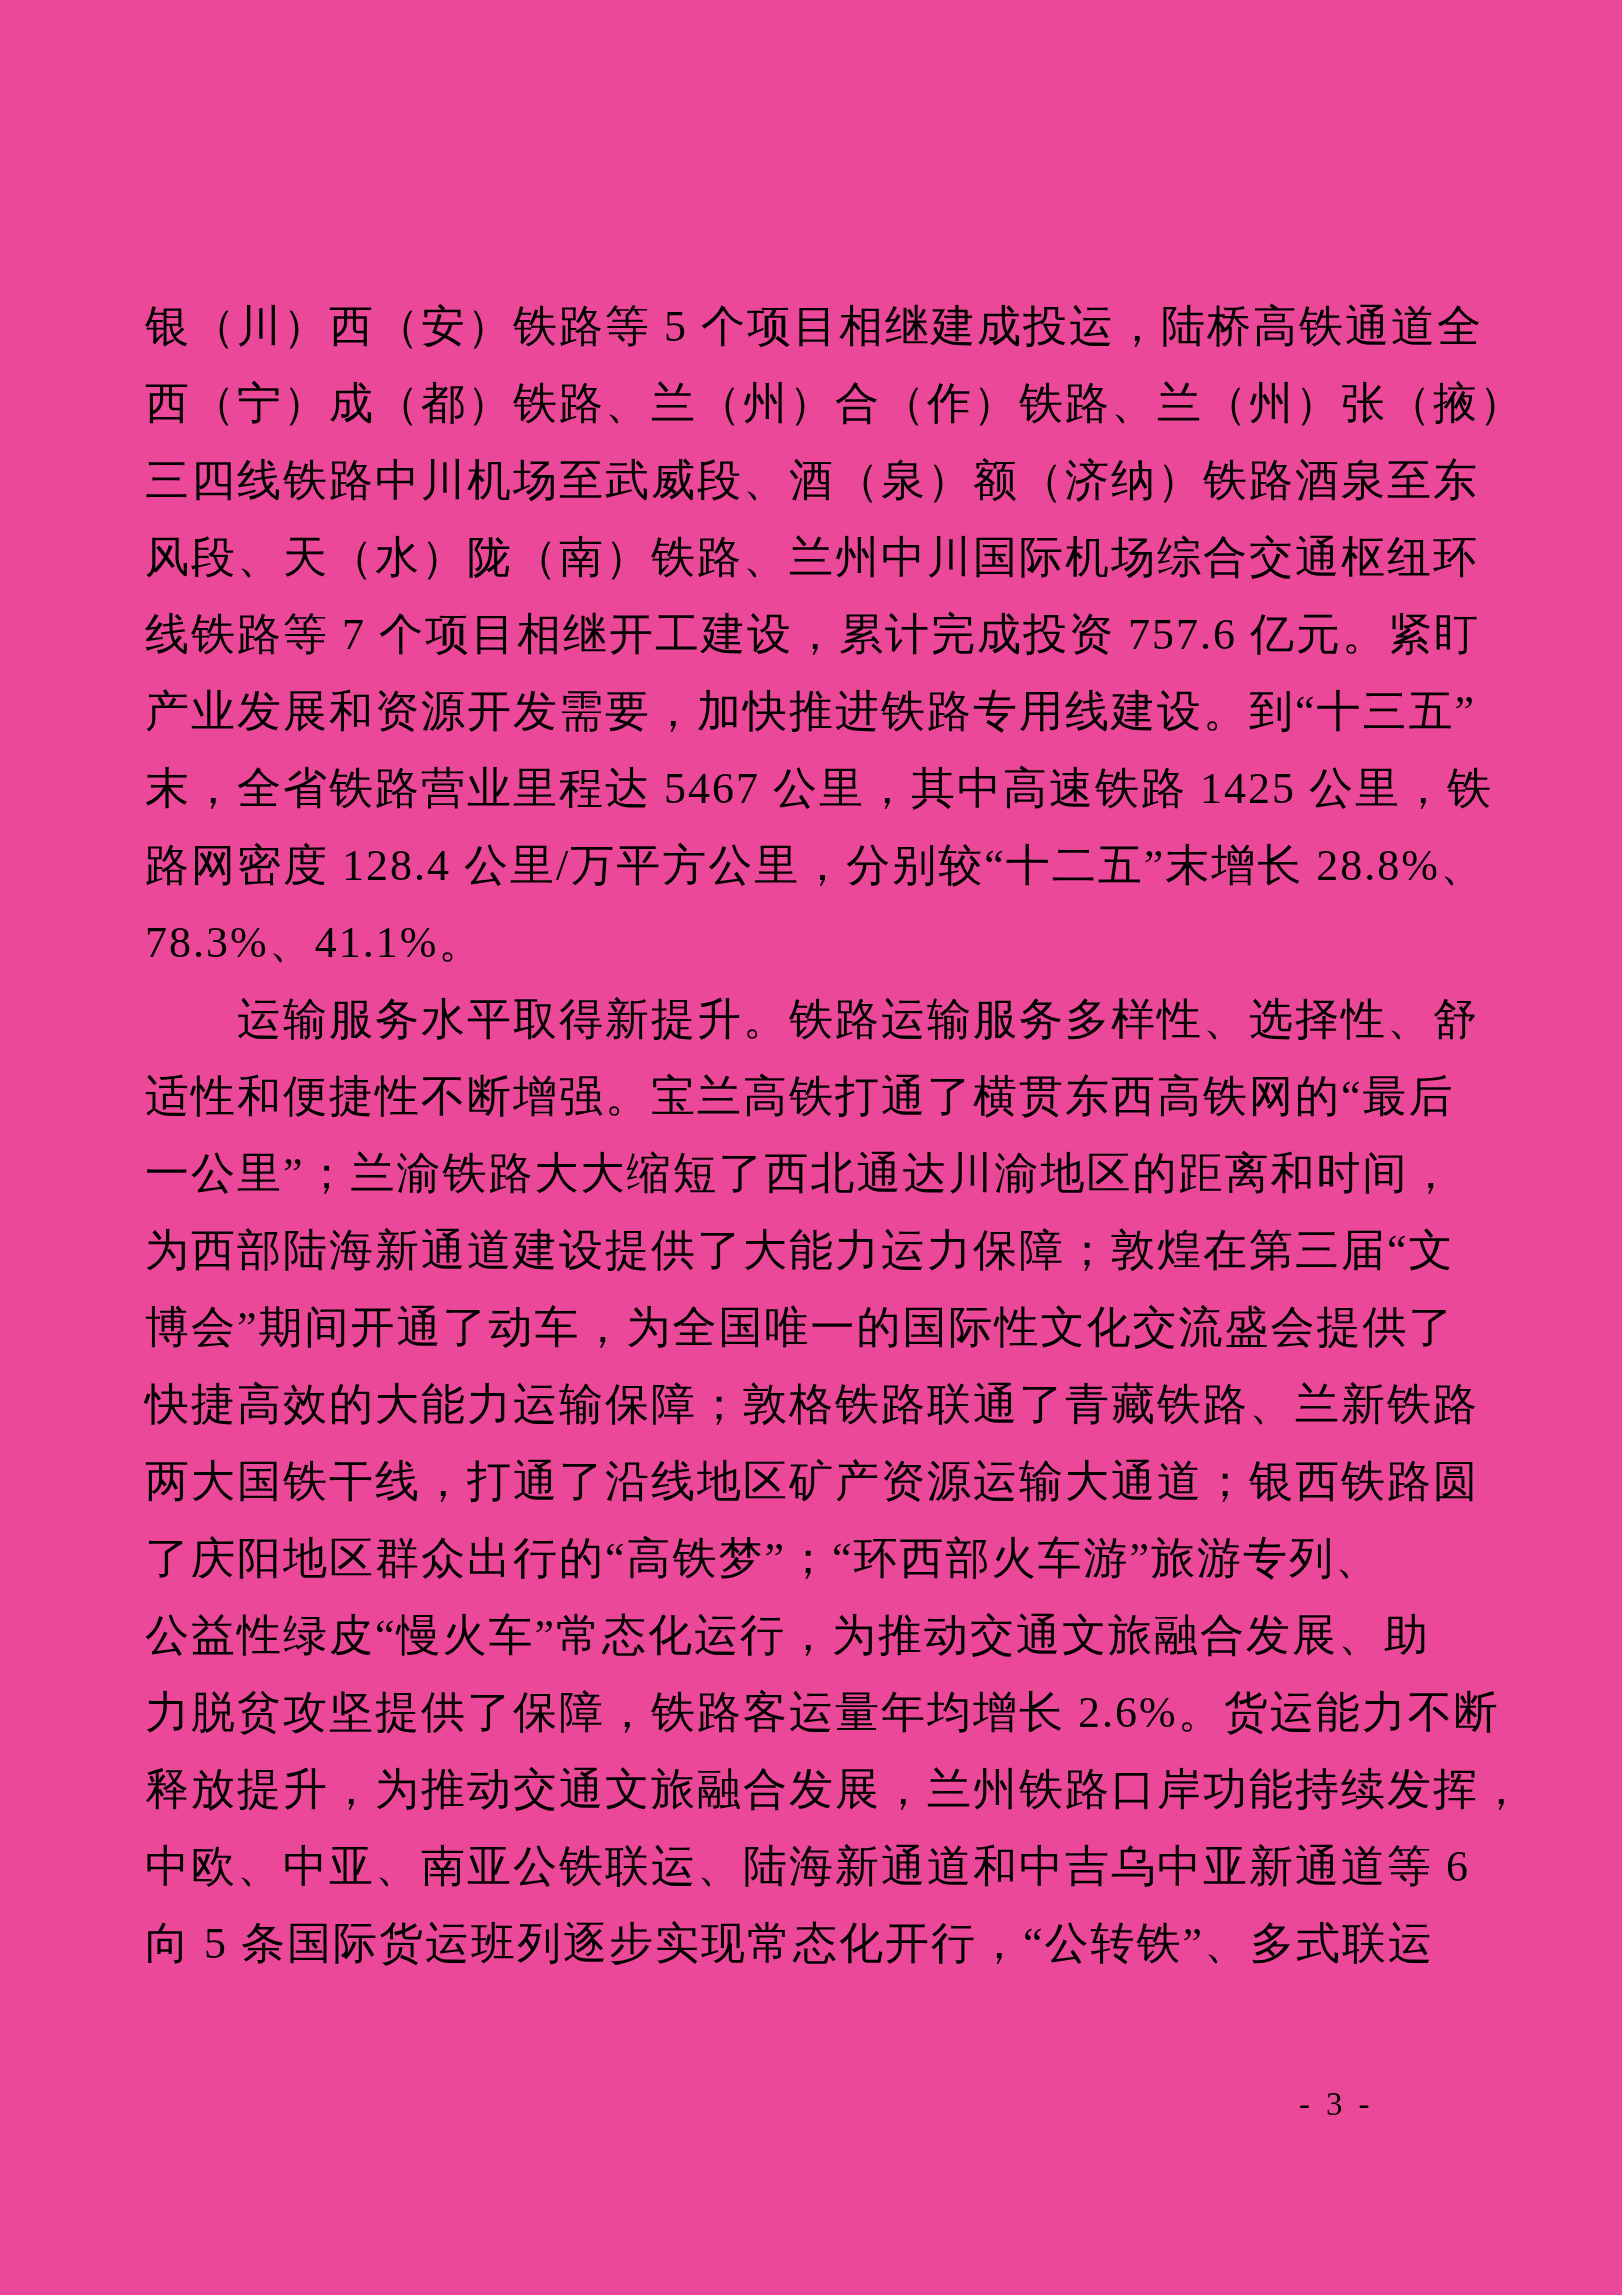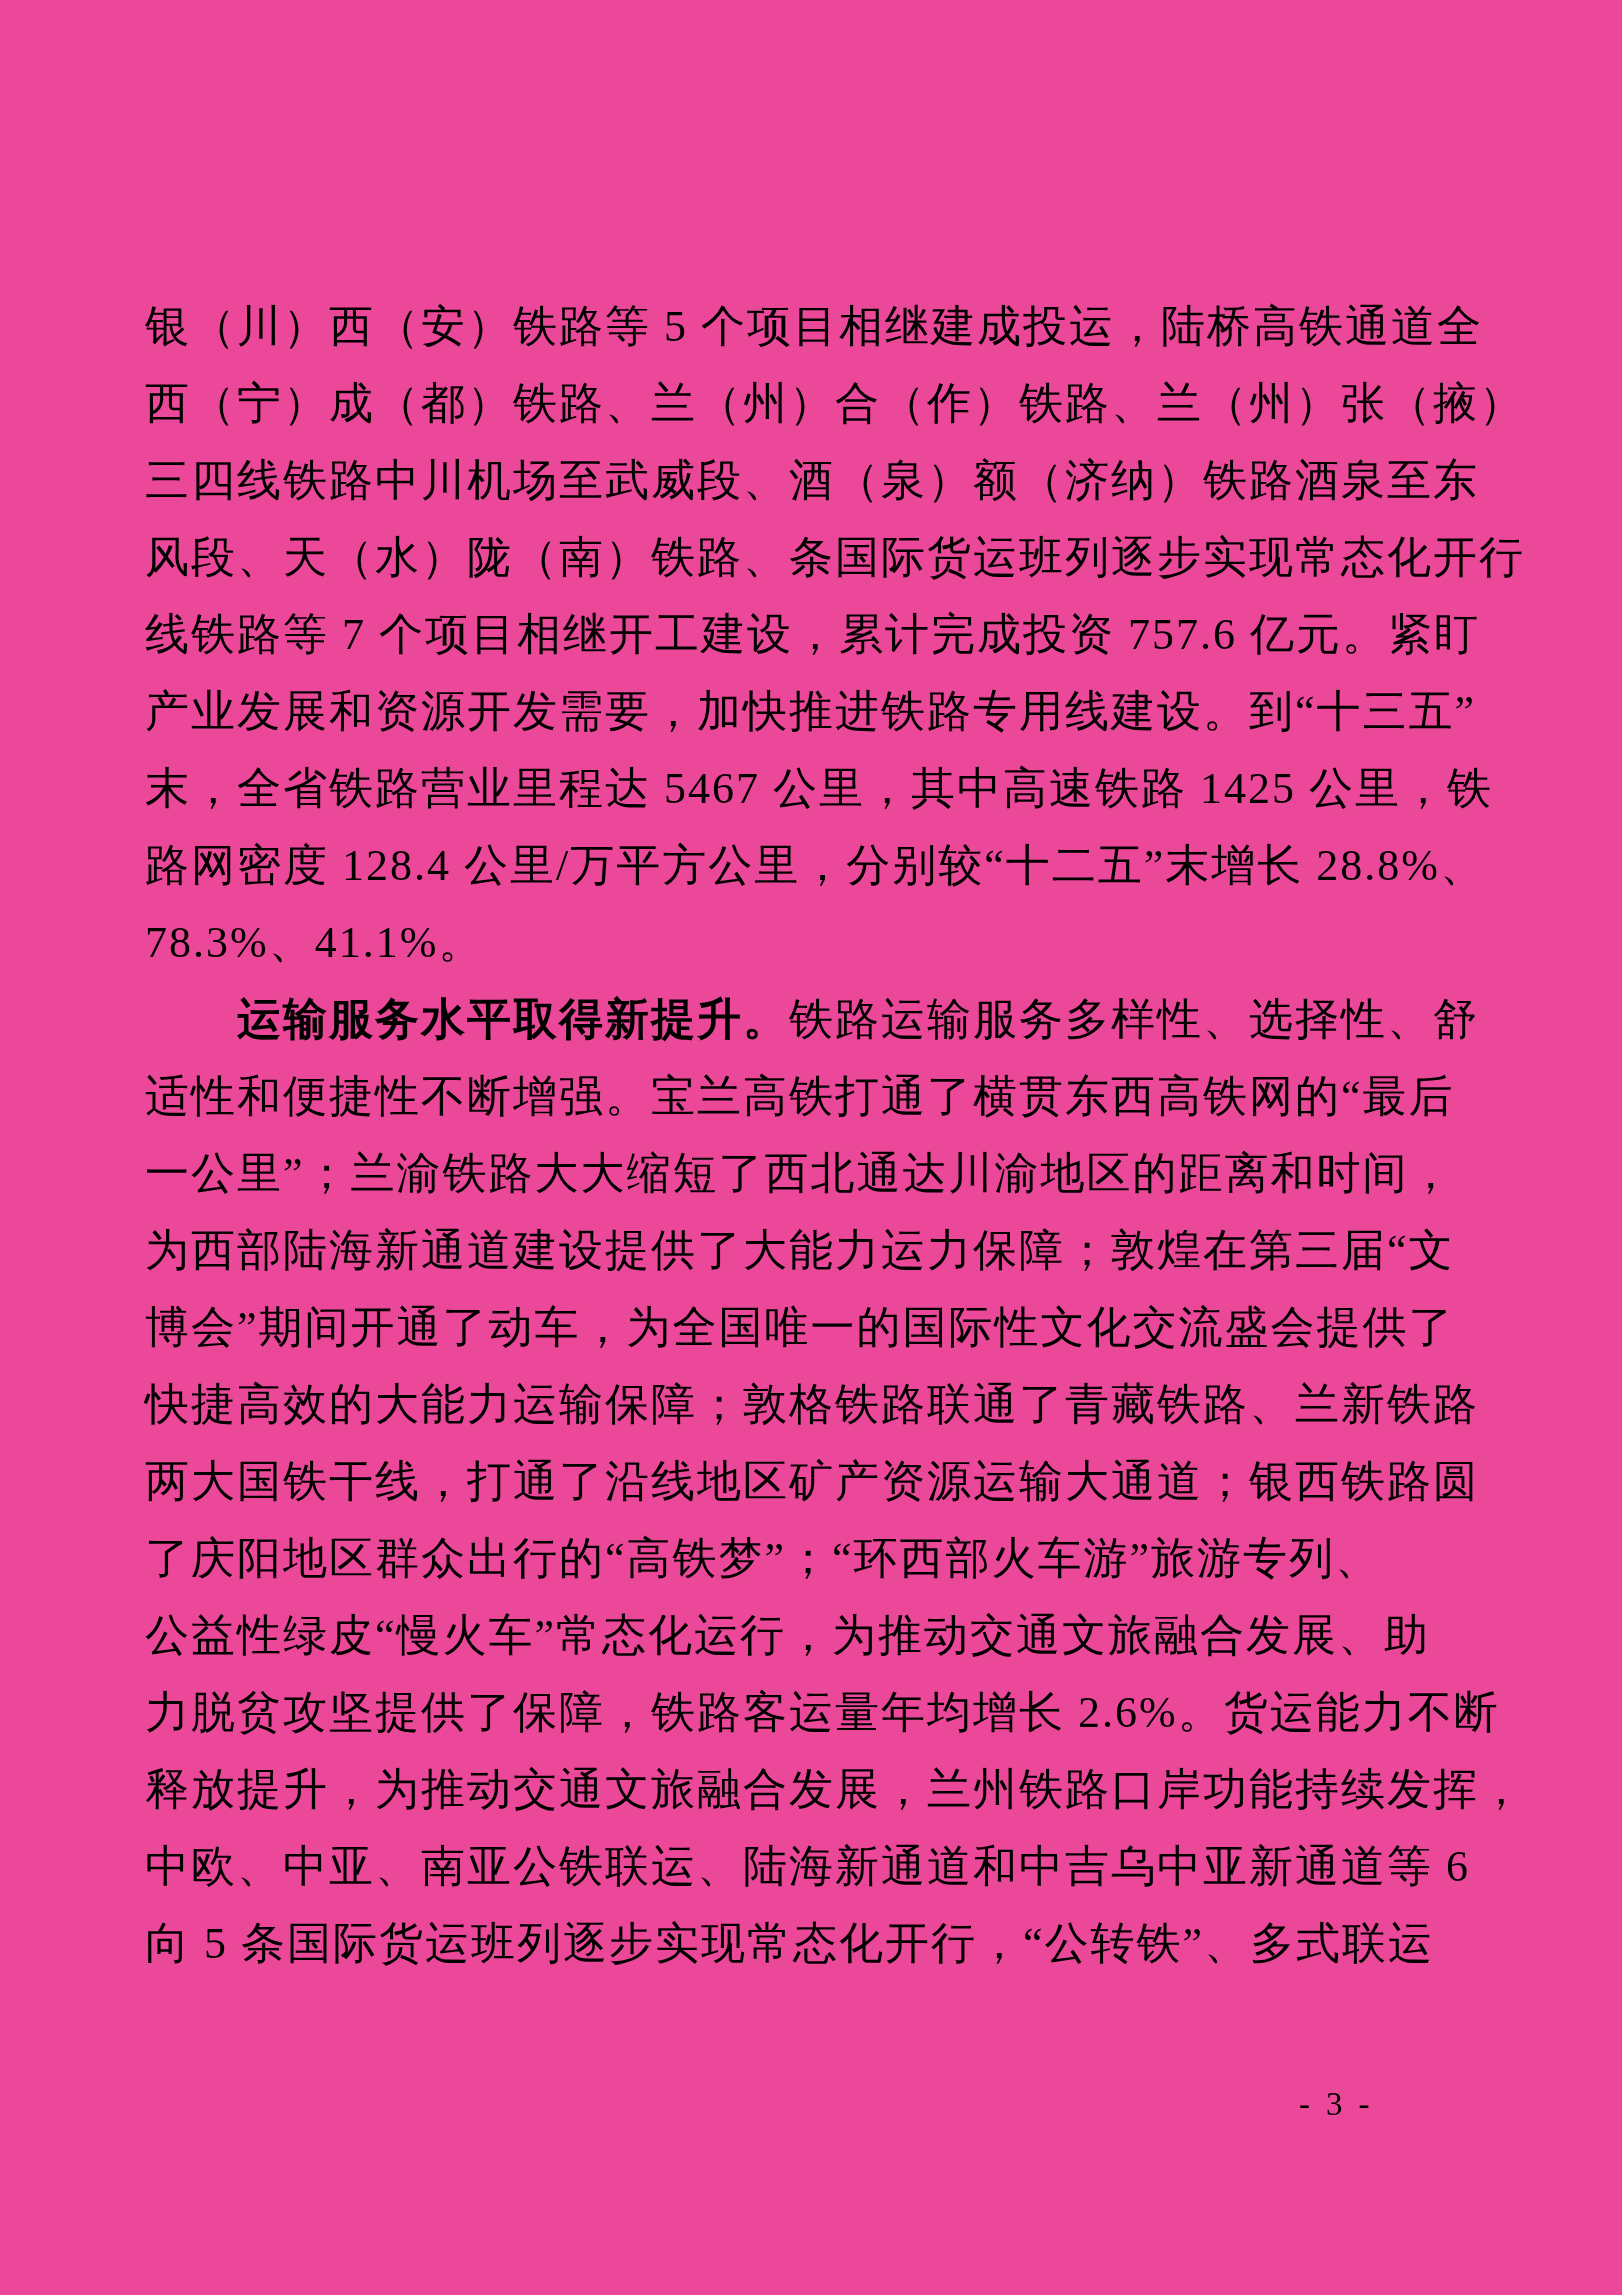--- a/index.html
+++ b/index.html
@@ -34,41 +34,41 @@
     line-height: 77px;
     height: 77px;
     letter-spacing: 2px;
     white-space: nowrap;
     font-weight: normal;
   }
   .line.indent {
     padding-left: 92px;
   }
   .line .bold {
-    font-weight: bold;
+    font-weight: normal;
   }
   .page-number {
     position: absolute;
     left: 1299px;
     top: 2085px;
     font-size: 33px;
     line-height: 39px;
     letter-spacing: 3.9px;
     white-space: nowrap;
   }
 </style>
 </head>
 <body>
 
 <div class="page">
   <div class="text-block">
       <div class="line"><span>银（川）西（安）铁路等 5 个项目相继建成投运，陆桥高铁通道全</span></div>
       <div class="line"><span>西（宁）成（都）铁路、兰（州）合（作）铁路、兰（州）张（掖）</span></div>
       <div class="line"><span>三四线铁路中川机场至武威段、酒（泉）额（济纳）铁路酒泉至东</span></div>
-      <div class="line"><span>风段、天（水）陇（南）铁路、条国际货运班列逐步实现常态化开行</span></div>
+      <div class="line"><span>风段、天（水）陇（南）铁路、兰州中川国际机场综合交通枢纽环</span></div>
       <div class="line"><span>线铁路等 7 个项目相继开工建设，累计完成投资 757.6 亿元。紧盯</span></div>
       <div class="line"><span>产业发展和资源开发需要，加快推进铁路专用线建设。到“十三五”</span></div>
       <div class="line"><span>末，全省铁路营业里程达 5467 公里，其中高速铁路 1425 公里，铁</span></div>
       <div class="line"><span>路网密度 128.4 公里/万平方公里，分别较“十二五”末增长 28.8%、</span></div>
       <div class="line"><span>78.3%、41.1%。</span></div>
       <div class="line indent"><span class="bold">运输服务水平取得新提升。</span><span>铁路运输服务多样性、选择性、舒</span></div>
       <div class="line"><span>适性和便捷性不断增强。宝兰高铁打通了横贯东西高铁网的“最后</span></div>
       <div class="line"><span>一公里”；兰渝铁路大大缩短了西北通达川渝地区的距离和时间，</span></div>
       <div class="line"><span>为西部陆海新通道建设提供了大能力运力保障；敦煌在第三届“文</span></div>
       <div class="line"><span>博会”期间开通了动车，为全国唯一的国际性文化交流盛会提供了</span></div>

